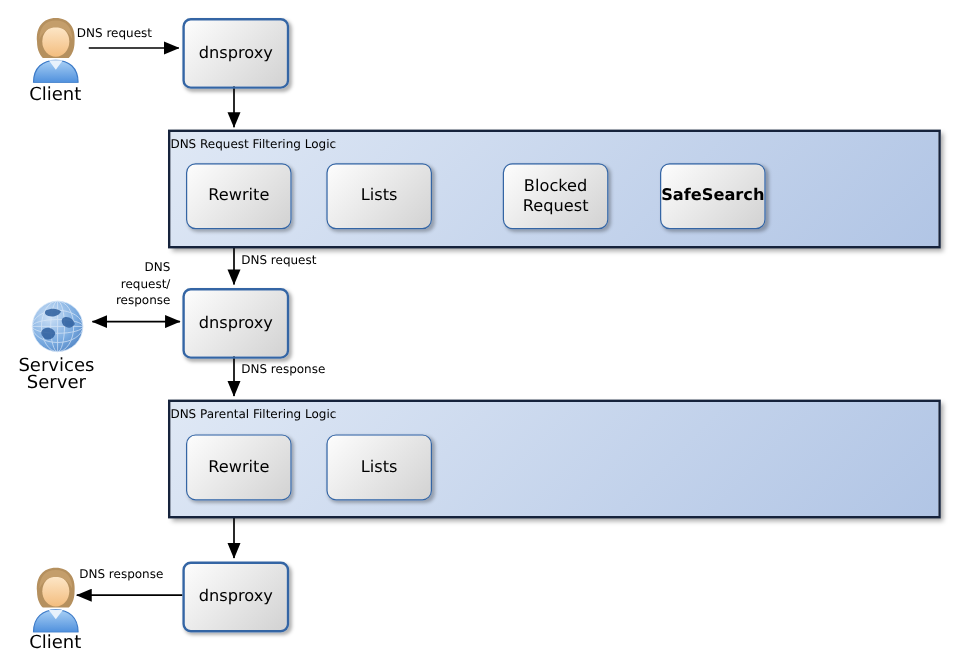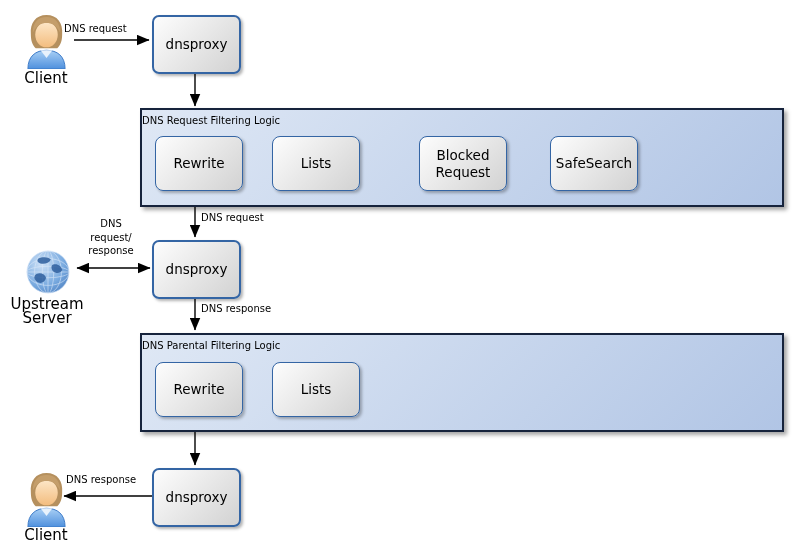--- a/index.html
+++ b/index.html
@@ -24,21 +24,21 @@
   }
   .container-title{position:absolute;left:0;top:5px;font-size:10px;}
   .step{
     position:absolute;top:26px;width:86px;height:53px;
     display:flex;align-items:center;justify-content:center;
     border:1.5px solid var(--box-border,#3465a4);border-radius:8px;
     background:linear-gradient(135deg,var(--box-fill-light,#fdfdfd) 0%,var(--box-fill-dark,#d2d2d2) 100%);
     box-shadow:2px 2px 3px rgba(0,0,0,.28);
     font-size:13.5px;text-align:center;white-space:pre-line;line-height:1.25;
   }
-  .s0{left:13px;} .s1{left:130px;} .s2{left:277px;} .s3{left:408px;} .s4{left:540px;}
+  .s0{left:13px;} .s1{left:130px;} .s2{left:277px;} .s3{left:408px;font-weight:bold;} .s4{left:540px;}
   .edge-label{position:absolute;font-size:10px;white-space:pre-line;}
   .actor{position:absolute;}
   .actor-label{position:absolute;font-size:15px;text-align:center;white-space:pre-line;line-height:14px;}
 </style>
 </head>
 <body>
 
 <div class="canvas">
 
   <svg class="edges">
@@ -120,21 +120,21 @@
         <line x1="2" y1="24" x2="46" y2="24"></line>
         <line x1="24" y1="2" x2="24" y2="46"></line>
       </g>
       <g fill="#2e5f9e" opacity="0.85">
         <path d="M14 10 C18 8 24 8 27 11 C25 15 20 16 16 15 C13 14 12 12 14 10 Z"></path>
         <path d="M30 16 C34 15 38 18 39 22 C37 26 32 26 29 23 C27 20 27 17 30 16 Z"></path>
         <path d="M12 26 C16 24 21 26 22 30 C21 35 16 37 12 34 C9 31 9 28 12 26 Z"></path>
       </g>
     </svg>
   </div>
-  <div class="actor-label" style="left:7px;top:297px;width:80px;">Upstream
+  <div class="actor-label" style="left:7px;top:297px;width:80px;">Services
 Server</div>
 
   <div class="filter-container" style="top:333px;">
     <div class="container-title">DNS Parental Filtering Logic</div>
     <div class="step s0" style="top:27px;"><span>Rewrite</span></div>
     <div class="step s1" style="top:27px;"><span>Lists</span></div>
   </div>
 
   <div class="node proxy" style="top:468px;">
     <span>dnsproxy</span>
@@ -146,19 +146,19 @@
       <ellipse cx="23" cy="22" rx="11.5" ry="13" fill="url(#faceg)"></ellipse>
       <path d="M23 4 C32 4 37 10 37 20 C33 12 28 10 23 10 C18 10 13 12 9 20 C9 10 14 4 23 4 Z" fill="#c49e6b"></path>
       <path d="M4 57 C4 44 12 38 23 38 C34 38 42 44 42 57 Z" fill="url(#shirtg)" stroke="#3d7bc8" stroke-width="1"></path>
       <path d="M17 38 L23 46 L29 38 Z" fill="#e8f2fc"></path>
     </svg>
   </div>
   <div class="actor-label" style="left:16px;top:528px;width:60px;">Client</div>
 
   <div class="edge-label" style="left:64px;top:23px;">DNS request</div>
   <div class="edge-label" style="left:201px;top:212px;">DNS request</div>
-  <div class="edge-label" style="left:80px;top:217px;width:62px;text-align:center;line-height:13.5px;">DNS
+  <div class="edge-label" style="left:80px;top:217px;width:62px;text-align:right;line-height:13.5px;">DNS
 request/
 response</div>
   <div class="edge-label" style="left:201px;top:303px;">DNS response</div>
   <div class="edge-label" style="left:66px;top:474px;">DNS response</div>
 
 </div>
 
 </body></html>

